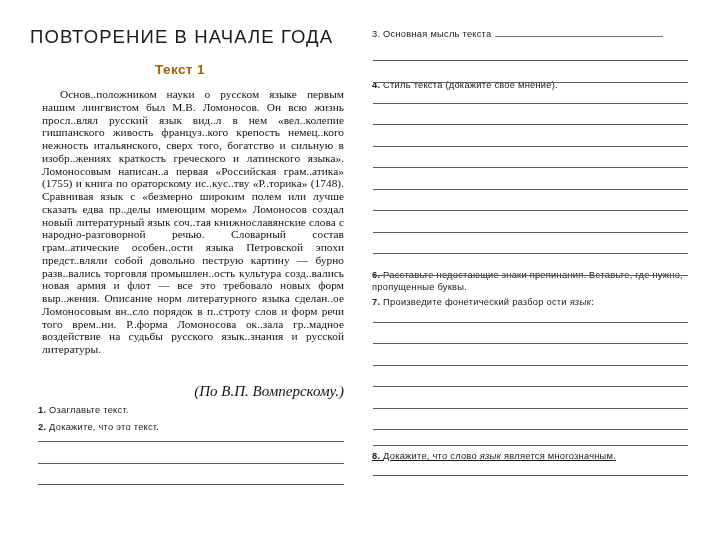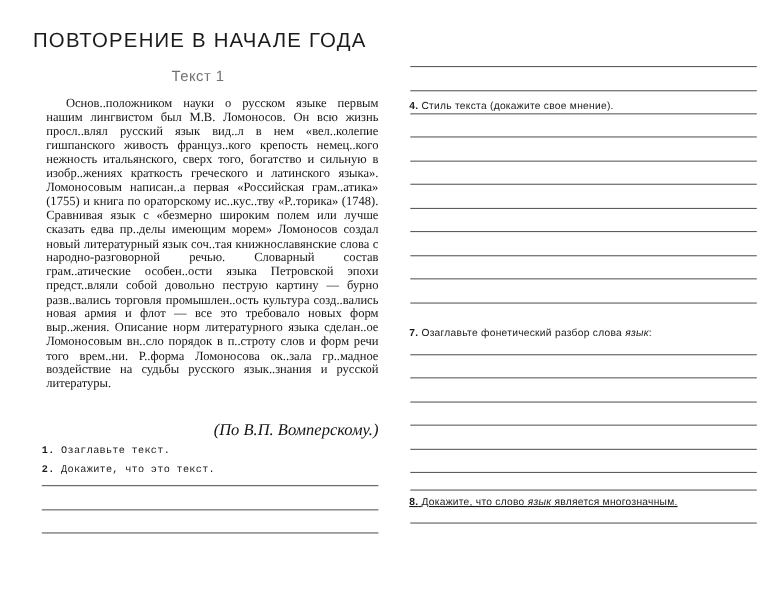--- a/index.html
+++ b/index.html
@@ -40,23 +40,23 @@
     color: #1a1a1a;
     white-space: nowrap;
   }
   .sub-title {
     position: absolute;
     left: 30px;
     top: 62px;
     width: 300px;
     text-align: center;
     font-size: 13.5px;
-    font-weight: 400;
+    font-weight: 700;
     letter-spacing: 0.4px;
-    color: #737373;
+    color: #a16207;
   }
   .body-text {
     position: absolute;
     left: 42px;
     top: 88px;
     width: 302px;
     font-family: Liberation Serif, serif;
     font-size: 11.4px;
     line-height: 12.75px;
     text-align: justify;
@@ -77,42 +77,41 @@
     color: #141414;
   }
   .qitem-left {
     position: absolute;
     left: 38px;
     width: 306px;
     font-size: 9.3px;
     line-height: 12px;
     letter-spacing: 0.25px;
     color: #1a1a1a;
-    font-family: Liberation Mono, monospace;
   }
   .qitem-left .num { font-weight: 700; }
   #q1 { top: 404px; }
   #q2 { top: 421px; }
 
   
   .qitem-right {
     position: absolute;
     left: 12px;
     width: 318px;
     font-size: 9.3px;
     line-height: 12.2px;
     letter-spacing: 0.25px;
     color: #1a1a1a;
   }
   .qitem-right .num { font-weight: 700; }
   .qitem-right .num-plain { font-weight: 400; }
   .qitem-right .ital { font-style: italic; }
 
   #q3 { top: 28px; }
-  #q4 { top: 90px; }
+  #q4 { top: 79px; }
   #q5 { top: 178px; }
   #q6 { top: 269px; }
   #q7 { top: 296px; }
   #q8 { top: 450px; text-decoration: underline; }
 
   
   .inline-rule {
     display: inline-block;
     width: 168px;
     border-bottom: 1px solid #6f6f6f;
@@ -162,31 +161,39 @@
     <div class="qitem-left" id="q2">
       <span class="num">2.</span>
       <span>Докажите, что это текст.</span>
     </div>
 
     <div class="folio" id="folio-left">4</div>
   </div>
 
   <div class="col col-right">
 
+    <div class="qitem-right" id="q3">
+      <span class="num-plain">3.</span>
+      <span>Основная мысль текста</span><span class="inline-rule"></span>
+    </div>
 
     <div class="qitem-right" id="q4">
       <span class="num">4.</span>
       <span>Стиль текста (докажите свое мнение).</span>
     </div>
 
 
+    <div class="qitem-right" id="q6">
+      <span class="num">6.</span>
+      <span>Расставьте недостающие знаки препинания. Вставьте, где нужно, пропущенные буквы.</span>
+    </div>
 
     <div class="qitem-right" id="q7">
       <span class="num">7.</span>
-      <span>Озаглавьте фонетический разбор слова </span><span class="ital">язык</span><span>:</span>
+      <span>Произведите фонетический разбор ости </span><span class="ital">язык</span><span>:</span>
     </div>
 
     <div class="qitem-right" id="q8">
       <span class="num">8.</span>
       <span>Докажите, что слово </span><span class="ital">язык</span><span> является многозначным.</span>
     </div>
 
   </div>
 
   <div id="rules-layer">

